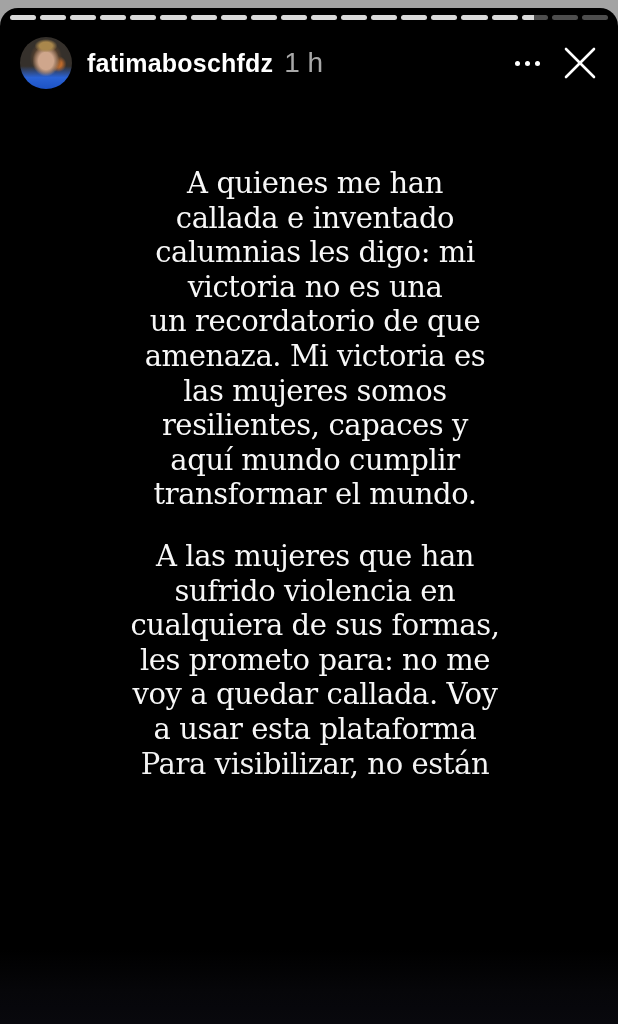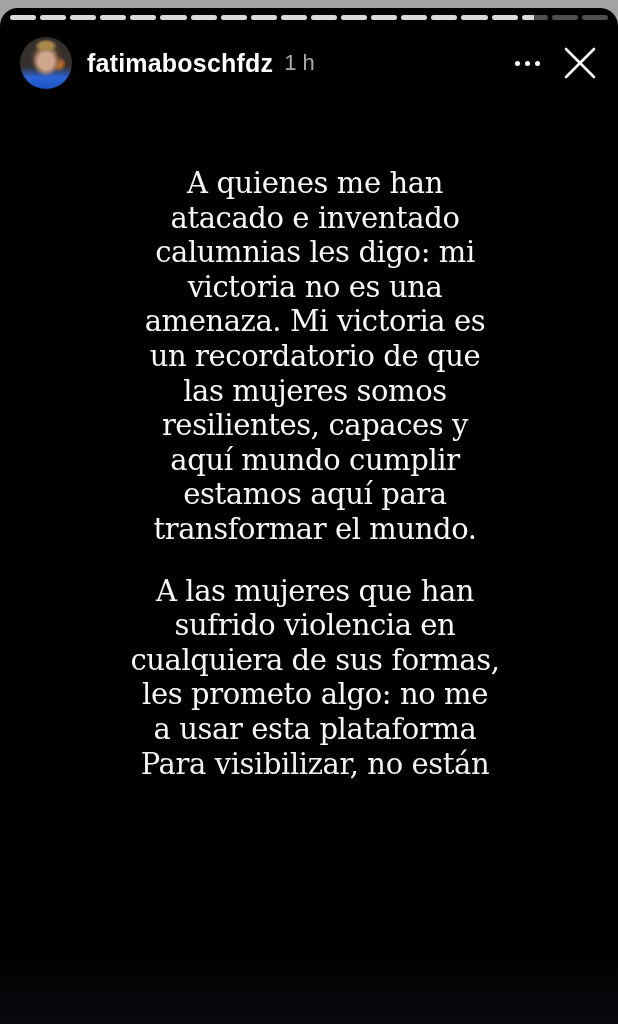--- a/index.html
+++ b/index.html
@@ -78,21 +78,21 @@
   .username {
     margin-left: 15px;
     font-size: 25px;
     font-weight: bold;
     color: #ffffff;
     letter-spacing: 0.2px;
     white-space: nowrap;
   }
   .timestamp {
     margin-left: 11px;
-    font-size: 22px;
+    font-size: 28px;
     color: #a8a8a8;
     white-space: nowrap;
   }
   .spacer { flex: 1; }
   .icon-btn {
     background: none;
     border: none;
     padding: 0;
     cursor: pointer;
     display: flex;
@@ -166,36 +166,36 @@
         <svg width="40" height="40" viewBox="0 0 40 40">
           <line x1="6" y1="6" x2="34" y2="34" stroke="#ffffff" stroke-width="2.6" stroke-linecap="round"></line>
           <line x1="34" y1="6" x2="6" y2="34" stroke="#ffffff" stroke-width="2.6" stroke-linecap="round"></line>
         </svg>
       </button>
     </div>
 
     <div class="story-text">
       <div class="para p1">
           <div class="story-line">A quienes me han</div>
-          <div class="story-line">atacado e inventado</div>
+          <div class="story-line">callada e inventado</div>
           <div class="story-line">calumnias les digo: mi</div>
           <div class="story-line">victoria no es una</div>
+          <div class="story-line">un recordatorio de que</div>
           <div class="story-line">amenaza. Mi victoria es</div>
-          <div class="story-line">un recordatorio de que</div>
           <div class="story-line">las mujeres somos</div>
           <div class="story-line">resilientes, capaces y</div>
           <div class="story-line">aquí mundo cumplir</div>
-          <div class="story-line">estamos aquí para</div>
           <div class="story-line">transformar el mundo.</div>
         </div>
       <div class="para p2">
           <div class="story-line">A las mujeres que han</div>
           <div class="story-line">sufrido violencia en</div>
           <div class="story-line">cualquiera de sus formas,</div>
-          <div class="story-line">les prometo algo: no me</div>
+          <div class="story-line">les prometo para: no me</div>
+          <div class="story-line">voy a quedar callada. Voy</div>
           <div class="story-line">a usar esta plataforma</div>
         </div>
       <div class="para small">
           <div class="story-line">Para visibilizar, no están</div>
         </div>
     </div>
 
   </div>
 </div>
 

